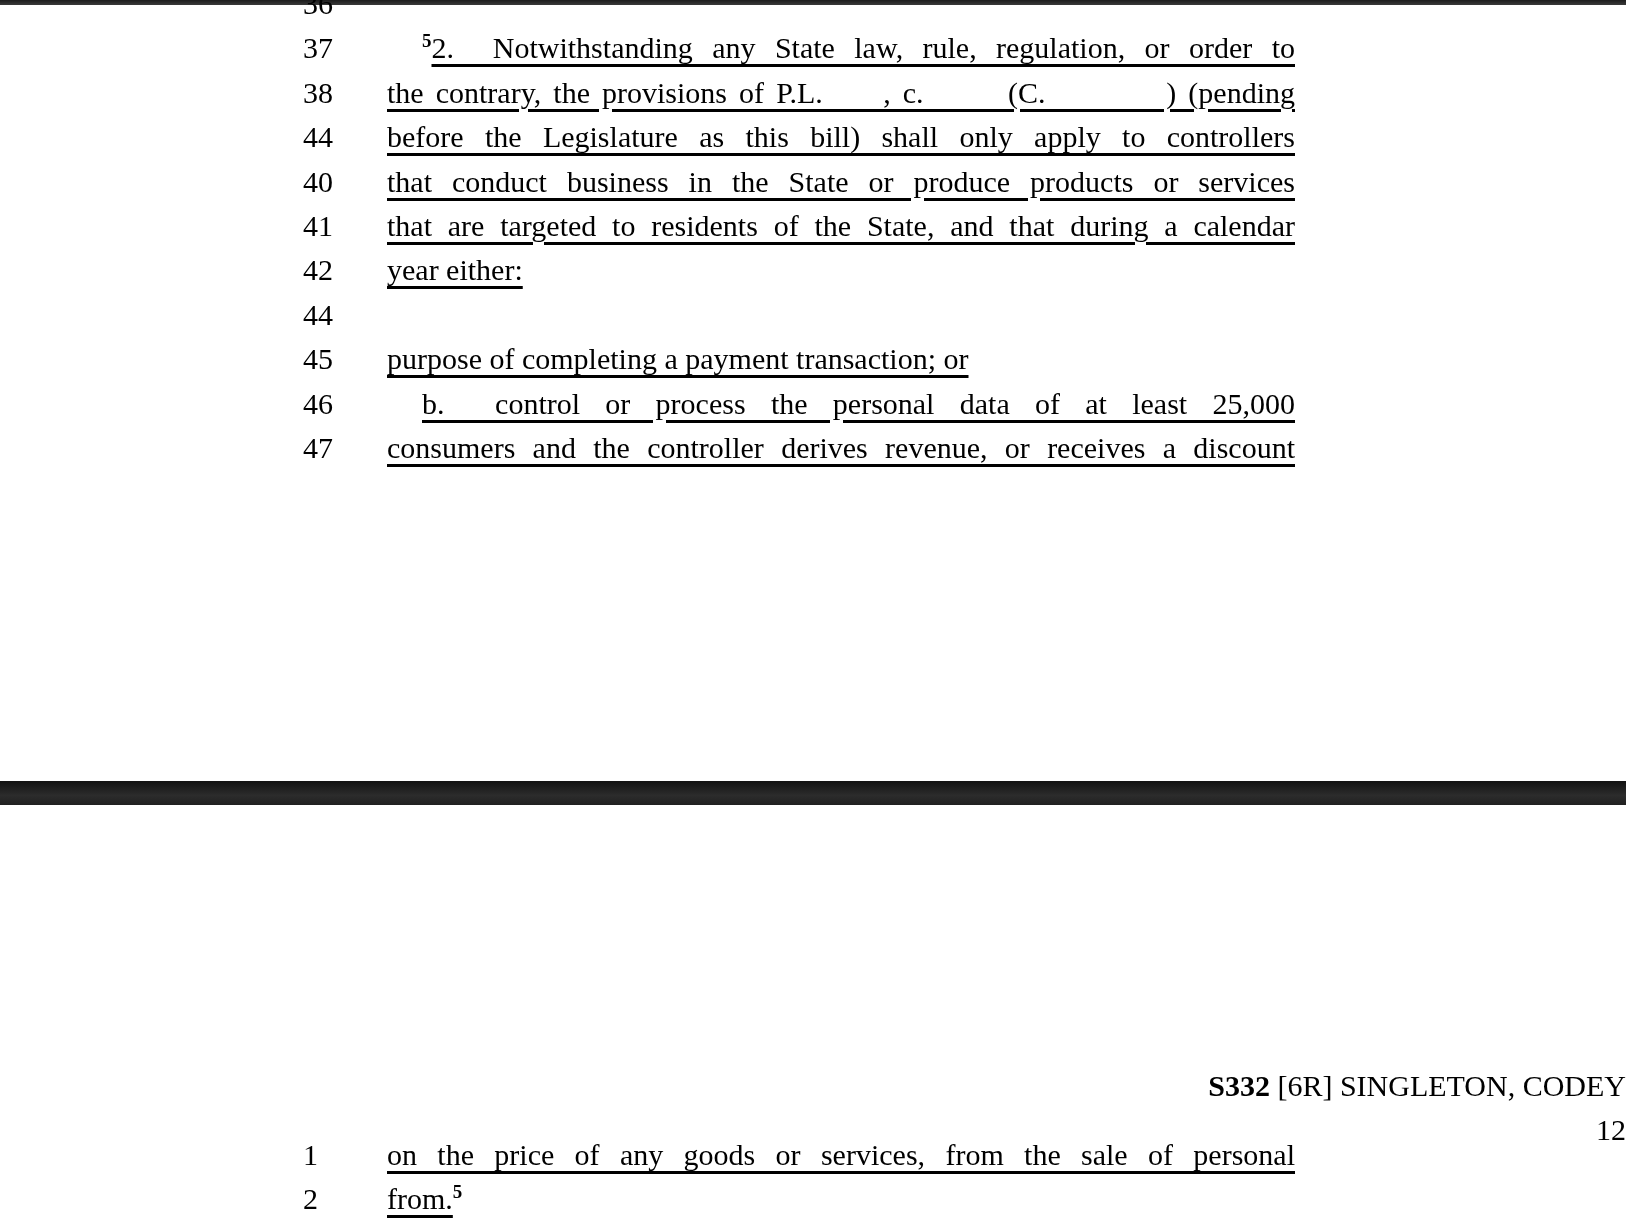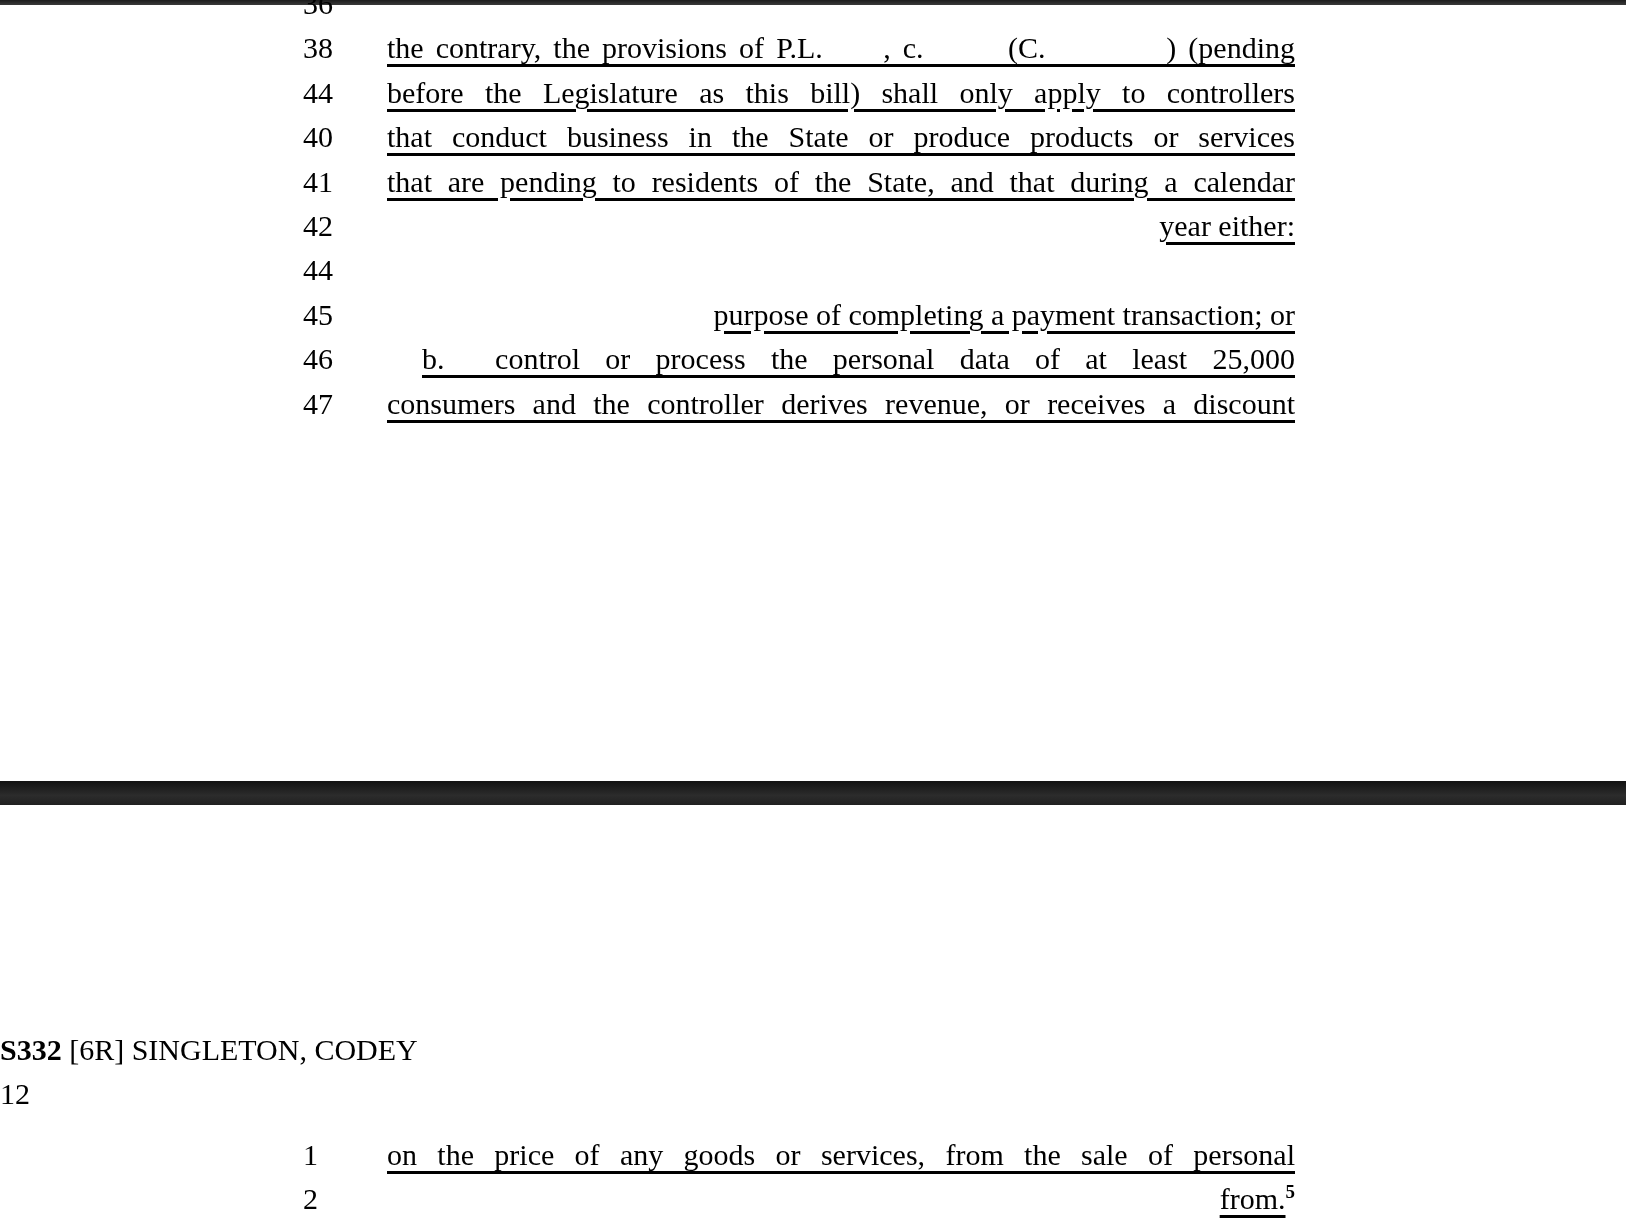--- a/index.html
+++ b/index.html
@@ -47,21 +47,21 @@
   .line-num {
     margin-left: 303px;
     width: 40px;
     flex: 0 0 40px;
     text-align: left;
   }
   .line-text {
     margin-left: 44px;
     width: 908px;
     flex: 0 0 908px;
-    text-align: right;
+    text-align: left;
   }
   .line-text.justify {
     text-align: justify;
     text-align-last: justify;
   }
   .u {
     text-decoration: underline;
     text-decoration-thickness: 2.5px;
     text-underline-offset: 6px;
   }
@@ -71,57 +71,61 @@
     height: 1px;
   }
   .amend-marker {
     font-weight: 700;
     font-size: 19px;
     line-height: 0;
     vertical-align: 11px;
   }
   .page-header {
     position: absolute;
-    top: 1028px;
+    top: 1064px;
     left: 0; right: 0;
-    text-align: left;
+    text-align: right;
   }
   .header-line, .header-page-num {
     height: 44.4px;
     line-height: 44.4px;
   }
   .bold { font-weight: 700; }
 </style>
 </head>
 <body>
 
 <div class="screen">
 
   <div class="top-edge-bar"></div>
 
   <div class="lines top-lines">
       <div class="line">
         <span class="line-num">36</span>
         <span class="line-text"></span>
       </div>
       <div class="line">
+        <span class="line-num">37</span>
+        <span class="line-text justify"><span class="indent"></span><sup class="amend-marker">5</sup><span class="u">2.&nbsp; Notwithstanding any State law, rule, regulation, or order to</span></span>
+      </div>
+      <div class="line">
         <span class="line-num">38</span>
         <span class="line-text justify"><span class="u">the contrary, the provisions of P.L.&nbsp;&nbsp;&nbsp;&nbsp;&nbsp;, c.&nbsp;&nbsp;&nbsp;&nbsp;&nbsp;&nbsp;&nbsp;(C.&nbsp;&nbsp;&nbsp;&nbsp;&nbsp;&nbsp;&nbsp;&nbsp;&nbsp;&nbsp;) (pending</span></span>
       </div>
       <div class="line">
         <span class="line-num">44</span>
         <span class="line-text justify"><span class="u">before the Legislature as this bill) shall only apply to controllers</span></span>
       </div>
       <div class="line">
         <span class="line-num">40</span>
         <span class="line-text justify"><span class="u">that conduct business in the State or produce products or services</span></span>
       </div>
       <div class="line">
         <span class="line-num">41</span>
-        <span class="line-text justify"><span class="u">that are pending to residents of the State, and that during a calendar</span></span>
+        <span class="line-text justify"><span class="u">that are targeted to residents of the State, and that during a calendar</span></span>
       </div>
       <div class="line">
         <span class="line-num">42</span>
         <span class="line-text"><span class="u">year either:</span></span>
       </div>
       <div class="line">
         <span class="line-num">44</span>
       </div>
       <div class="line">
         <span class="line-num">45</span>

